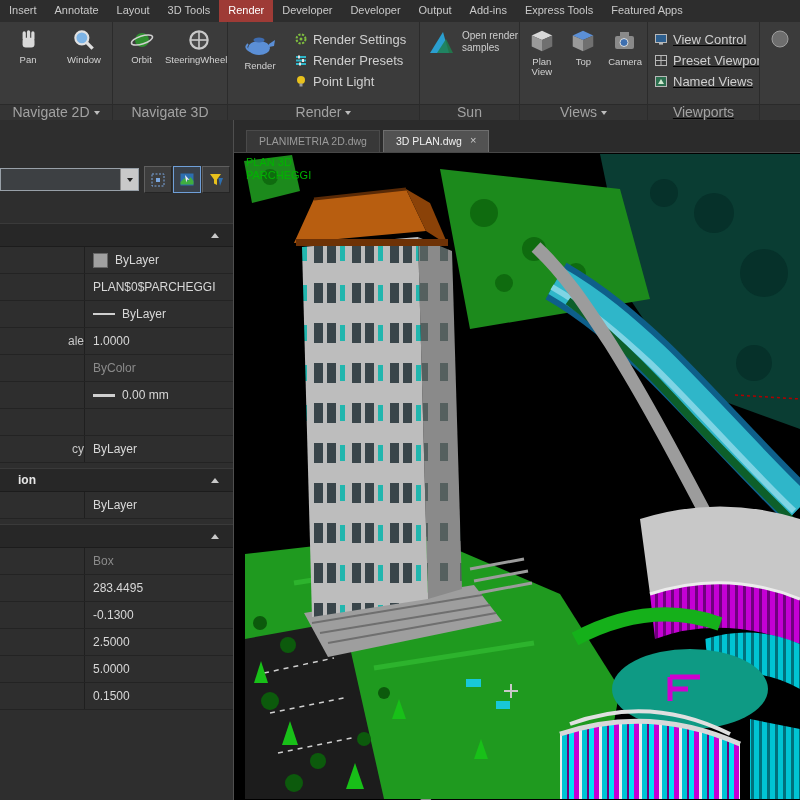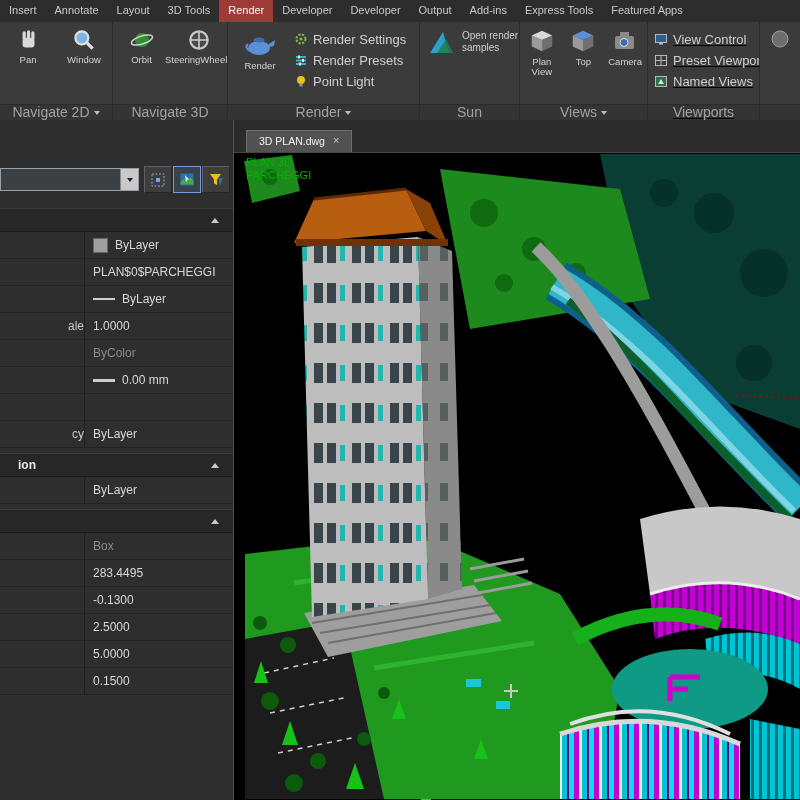--- a/index.html
+++ b/index.html
@@ -24,21 +24,21 @@
   .props{position:absolute;left:0;top:120px;width:233px;height:680px;background:#2e2e2e;border-right:1px solid #4f4f4f;
          font-size:12px;color:#d8d8d8;overflow:hidden;}
   .props-top{position:relative;height:85px;}
   .combo{position:absolute;left:0;top:48px;width:137px;height:21px;background:#3d4043;border:1px solid #98a0a8;display:flex;align-items:center;}
   .combo-text{flex:1;padding-left:5px;font-size:11px;color:#e8e8e8;overflow:hidden;white-space:nowrap;}
   .combo-arrow{width:17px;height:100%;background:#c9c9c9;display:flex;align-items:center;justify-content:center;border-left:1px solid #8a8a8a;}
   .combo-arrow .dd{border-top-color:#222;}
   .tool-btn{position:absolute;top:46px;width:26px;height:25px;background:#3d3d3d;border:1px solid #5f5f5f;border-bottom-color:#252525;border-right-color:#252525;
             display:flex;align-items:center;justify-content:center;}
   .tool-btn.active{background:#39414b;border:1px solid #6f9fd8;}
-  .grid{position:absolute;left:0;top:88px;right:0;}
+  .grid{position:absolute;left:0;top:103px;right:0;}
   .sec{height:22px;background:#272727;border-top:1px solid #3a3a3a;border-bottom:1px solid #1c1c1c;display:flex;align-items:center;
        padding:0 6px;font-weight:bold;color:#e6e6e6;position:relative;}
   .sec.mt{margin-top:5px;}
   .chev{width:0;height:0;border-left:4px solid transparent;border-right:4px solid transparent;border-bottom:5px solid #c8c8c8;position:absolute;right:14px;top:9px;}
   .prow{height:26px;display:flex;border-bottom:1px solid #232323;background:#2e2e2e;}
   .plabel{width:84px;border-right:1px solid #1f1f1f;display:flex;align-items:center;justify-content:flex-end;color:#c8c8c8;overflow:hidden;white-space:nowrap;}
   .pvalue{flex:1;display:flex;align-items:center;padding-left:8px;overflow:hidden;white-space:nowrap;}
   .muted{color:#8b8b8b;}
   .swatch{width:13px;height:13px;background:#a0a0a0;border:1px solid #666;margin-right:7px;flex:0 0 auto;}
   .lsample{width:22px;border-top:2px solid #cfcfcf;margin-right:7px;flex:0 0 auto;}
@@ -408,20 +408,23 @@
         <div class="plabel"></div>
         <div class="pvalue">
             <span>0.1500</span>
           </div>
       </div>
     </div>
   </div>
 
   <div class="viewport">
     <div class="tabstrip">
+      <div class="ftab">
+          <span>PLANIMETRIA 2D.dwg</span>
+        </div>
       <div class="ftab active">
         <span>3D PLAN.dwg</span>
         <span class="x">×</span>
       </div>
     </div>
 
     <div class="vp-note">
       <div>PLAN 3D</div>
       <div>PARCHEGGI</div>
     </div>

